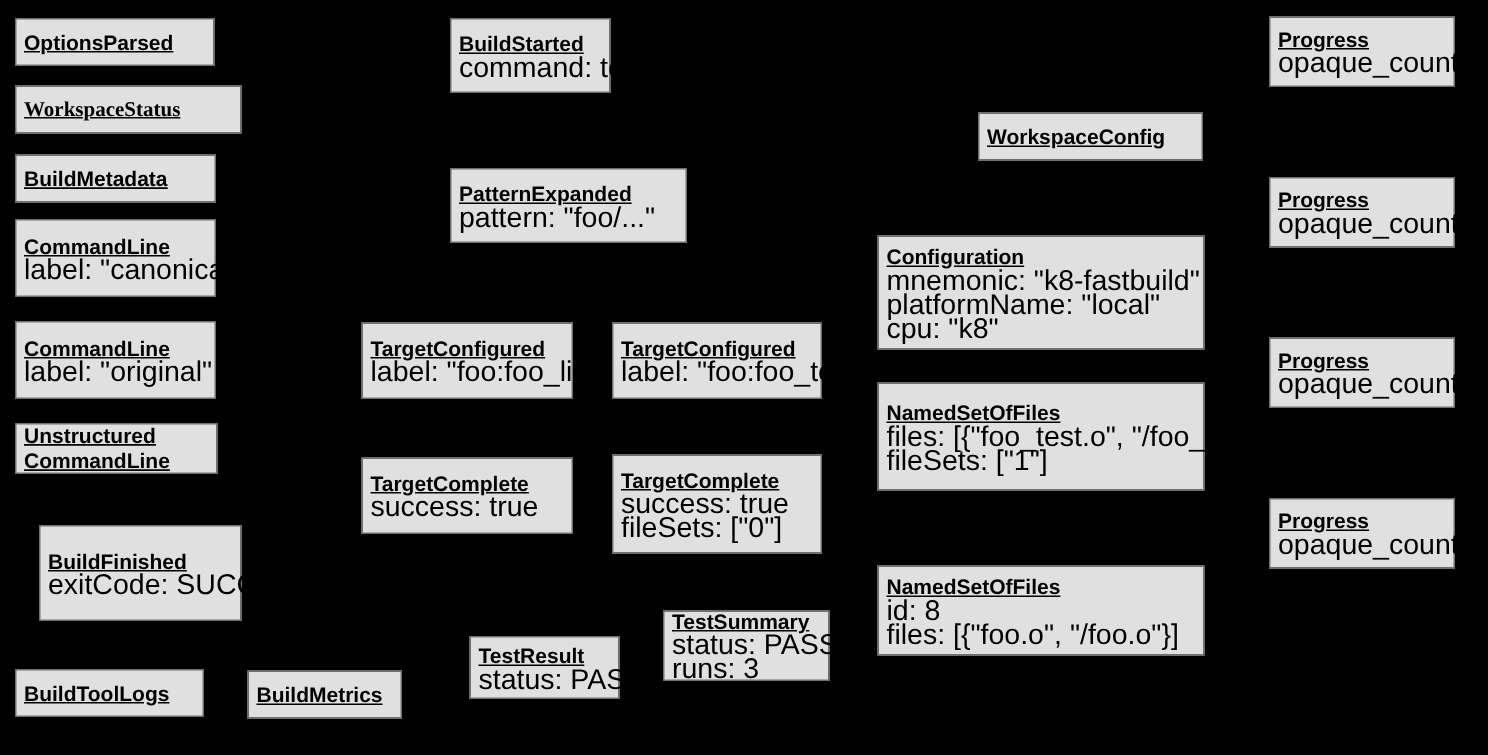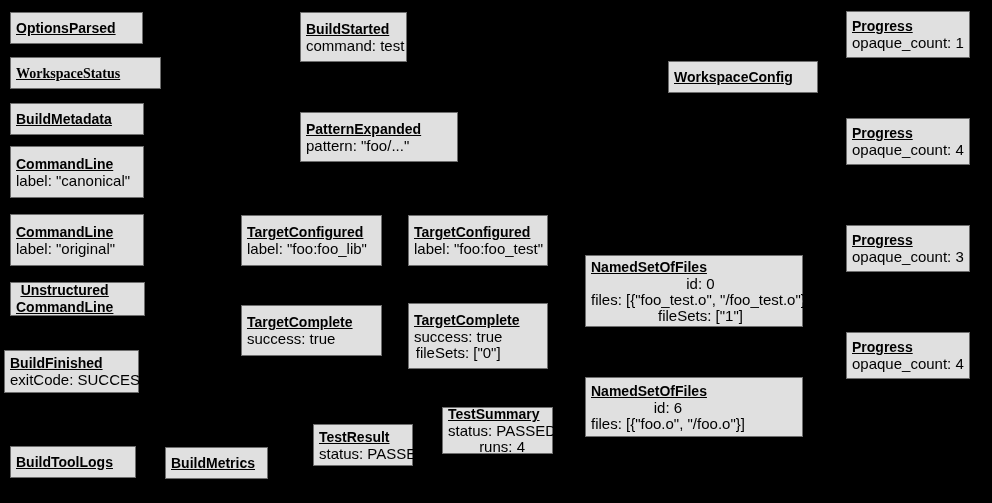--- a/index.html
+++ b/index.html
@@ -20,33 +20,32 @@
     position:absolute;
     box-sizing:border-box;
     background:var(--node-fill);
     border:1px solid var(--node-border);
     color:var(--text);
     padding:15px 5px;
     display:flex;
     flex-direction:column;
     justify-content:center;
     align-items:flex-start;
-    text-align:center;
   }
   .node-title{display:block;}
   .title-line{
     font-size:14px;
     font-weight:bold;
     line-height:17px;
     text-decoration:underline;
     white-space:nowrap;
   }
   .node-body{display:block;}
   .body-line{
-    font-size:15px;
+    font-size:19px;
     line-height:16px;
     white-space:nowrap;
   }
 </style>
 </head>
 <body>
 
 <div id="canvas">
 
 <div class="node" style="left: 10px; top: 12px; width: 133px; height: 30px;">
@@ -83,21 +82,21 @@
         <div class="body-line">label: "original"</div>
       </div>
     </div>
     <div class="node" style="left: 10px; top: 282px; width: 135px; height: 34px; text-decoration: underline;">
       <div class="node-title">
         <div class="title-line">Unstructured</div>
         <div class="title-line">CommandLine</div>
       </div>
 
     </div>
-    <div class="node" style="left: 4px; top: 350px; width: 135px; height: 43px;">
+    <div class="node" style="left: 26px; top: 350px; width: 135px; height: 64px;">
       <div class="node-title">
         <div class="title-line">BuildFinished</div>
       </div>
       <div class="node-body">
         <div class="body-line">exitCode: SUCCESS</div>
       </div>
     </div>
     <div class="node" style="left: 10px; top: 446px; width: 126px; height: 30px;">
       <div class="node-title">
         <div class="title-line">BuildToolLogs</div>
@@ -166,45 +165,54 @@
       <div class="node-body">
         <div class="body-line">status: PASSED</div>
       </div>
     </div>
     <div class="node" style="left: 442px; top: 407px; width: 111px; height: 47px;">
       <div class="node-title">
         <div class="title-line">TestSummary</div>
       </div>
       <div class="node-body">
         <div class="body-line">status: PASSED</div>
-        <div class="body-line">runs: 4</div>
-      </div>
-    </div>
-    <div class="node" style="left: 652px; top: 61px; width: 150px; height: 16px; margin-left: 16px;">
+        <div class="body-line">runs: 3</div>
+      </div>
+    </div>
+    <div class="node" style="left: 652px; top: 75px; width: 150px; height: 16px;">
       <div class="node-title">
         <div class="title-line">WorkspaceConfig</div>
       </div>
 
     </div>
+    <div class="node" style="left: 585px; top: 157px; width: 218px; height: 76px;">
+      <div class="node-title">
+        <div class="title-line">Configuration</div>
+      </div>
+      <div class="node-body">
+        <div class="body-line">mnemonic: "k8-fastbuild"</div>
+        <div class="body-line">platformName: "local"</div>
+        <div class="body-line">cpu: "k8"</div>
+      </div>
+    </div>
     <div class="node" style="left: 585px; top: 255px; width: 218px; height: 72px;">
       <div class="node-title">
         <div class="title-line">NamedSetOfFiles</div>
       </div>
       <div class="node-body">
-        <div class="body-line">id: 0</div>
         <div class="body-line">files: [{"foo_test.o", "/foo_test.o"}]</div>
         <div class="body-line">fileSets: ["1"]</div>
       </div>
     </div>
     <div class="node" style="left: 585px; top: 377px; width: 218px; height: 60px;">
       <div class="node-title">
         <div class="title-line">NamedSetOfFiles</div>
       </div>
       <div class="node-body">
-        <div class="body-line">id: 6</div>
+        <div class="body-line">id: 8</div>
         <div class="body-line">files: [{"foo.o", "/foo.o"}]</div>
       </div>
     </div>
     <div class="node" style="left: 846px; top: 11px; width: 124px; height: 47px;">
       <div class="node-title">
         <div class="title-line">Progress</div>
       </div>
       <div class="node-body">
         <div class="body-line">opaque_count: 1</div>
       </div>

